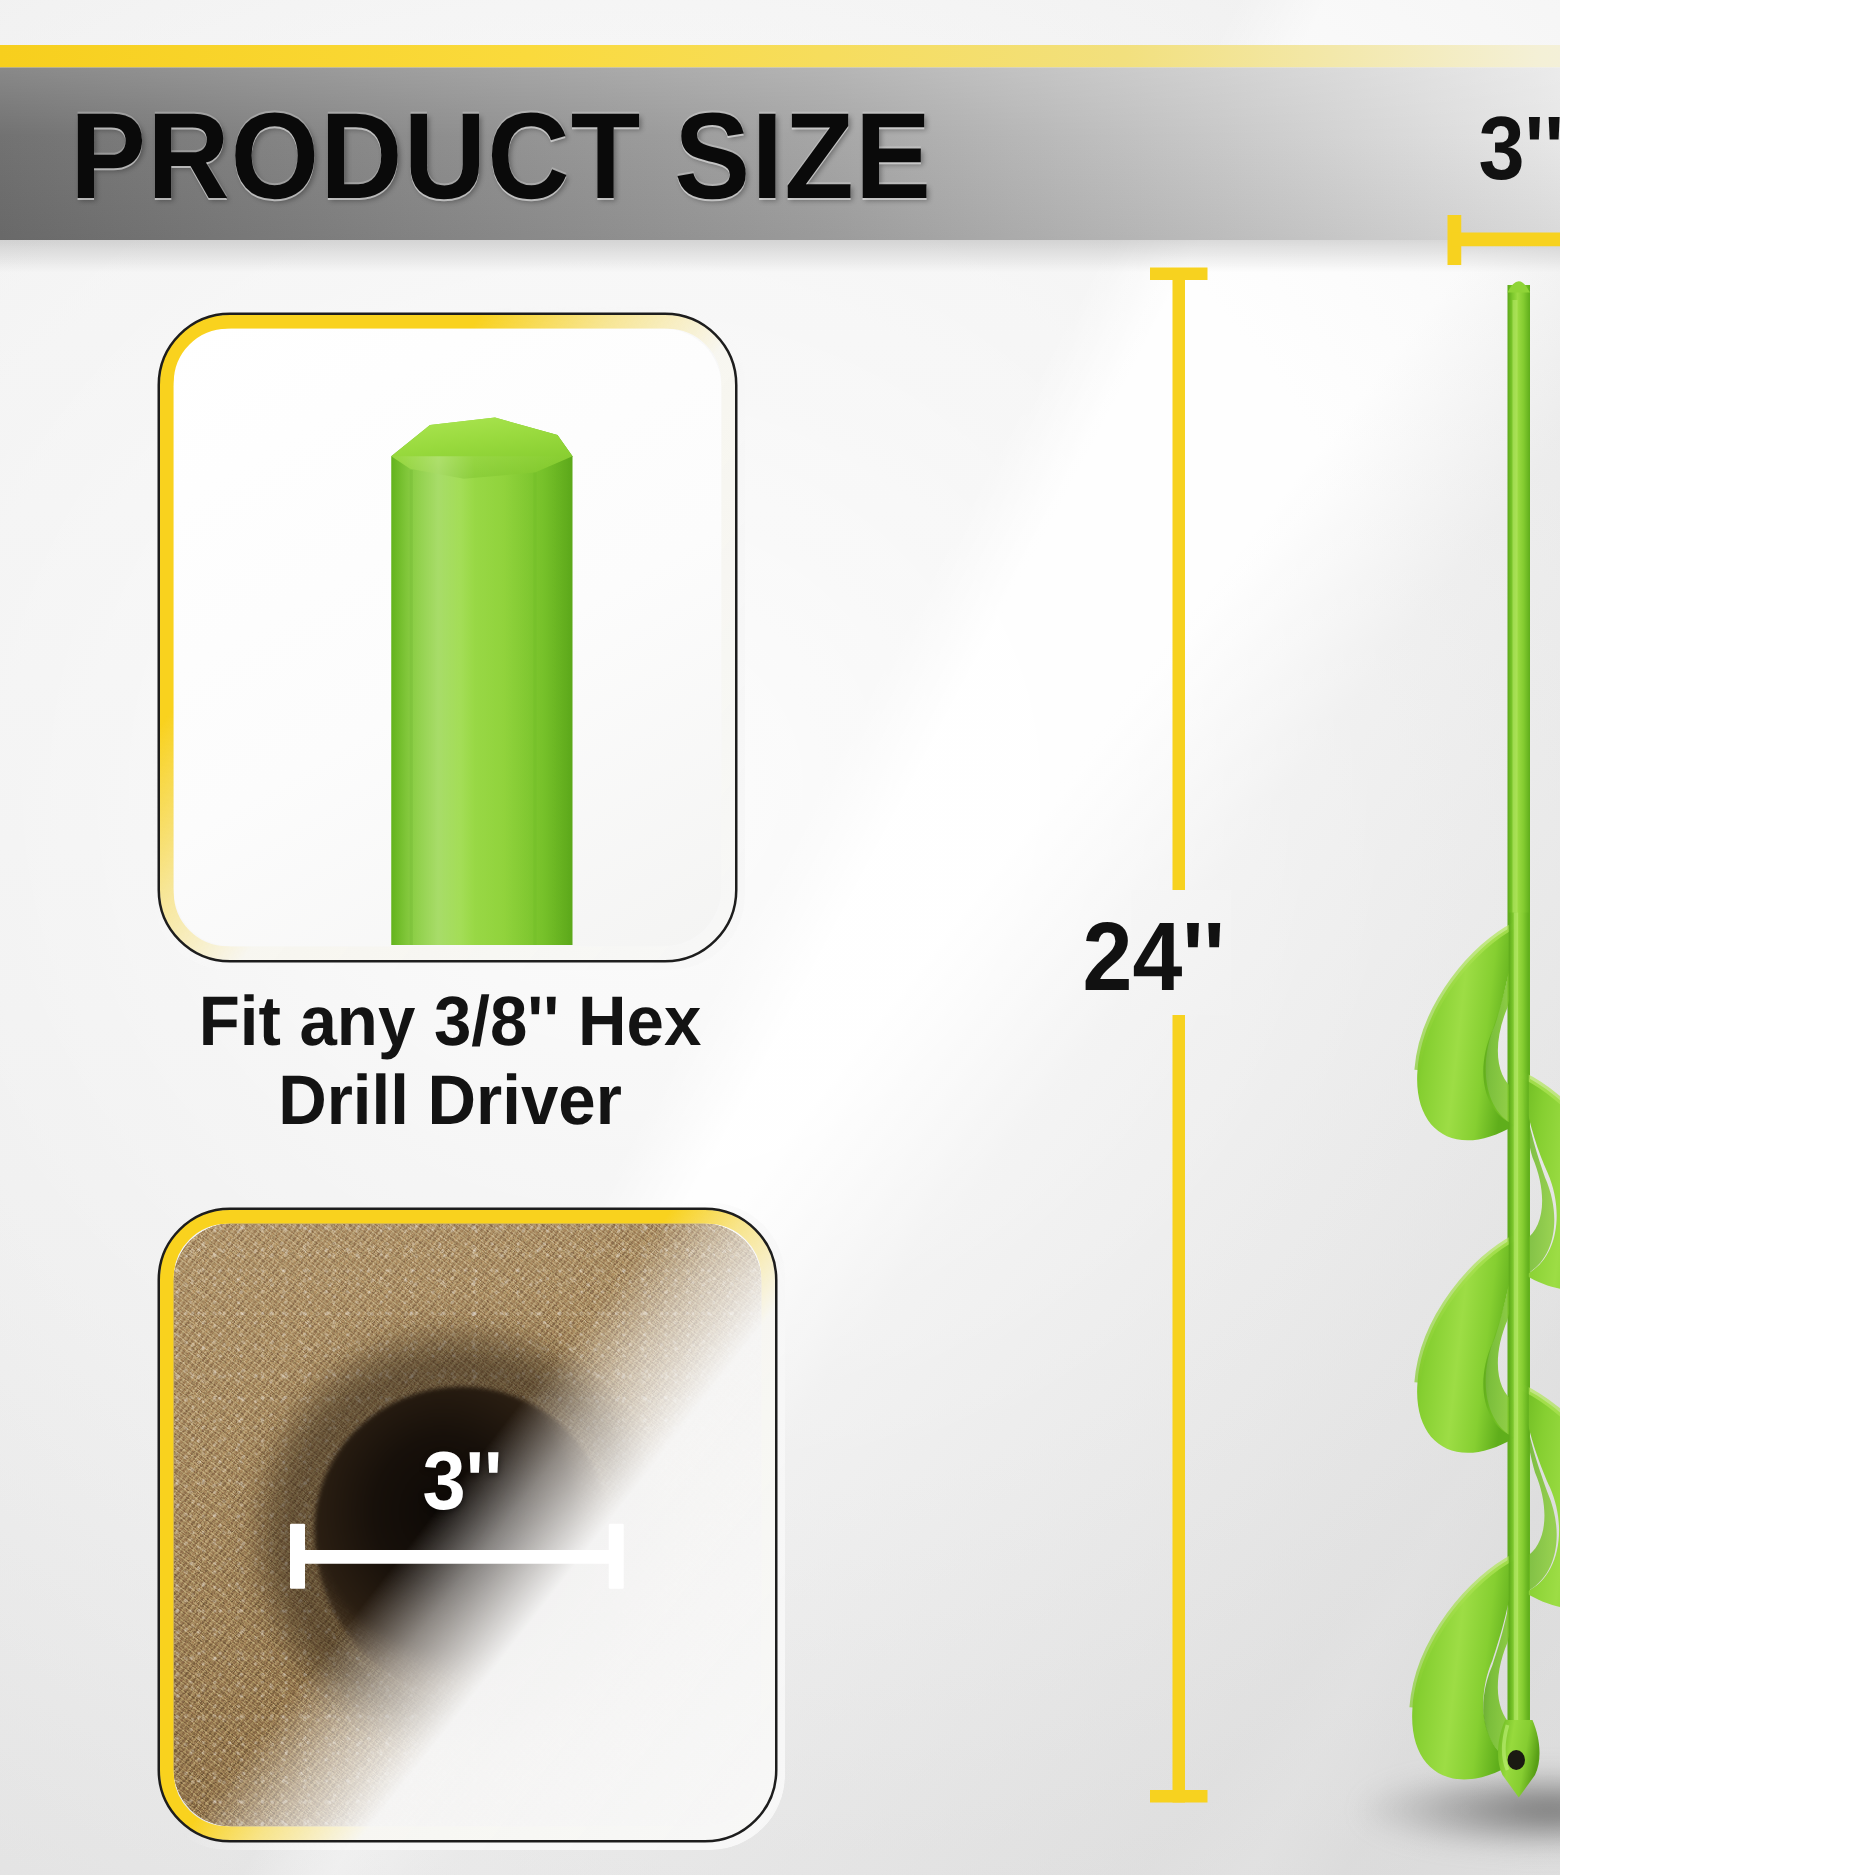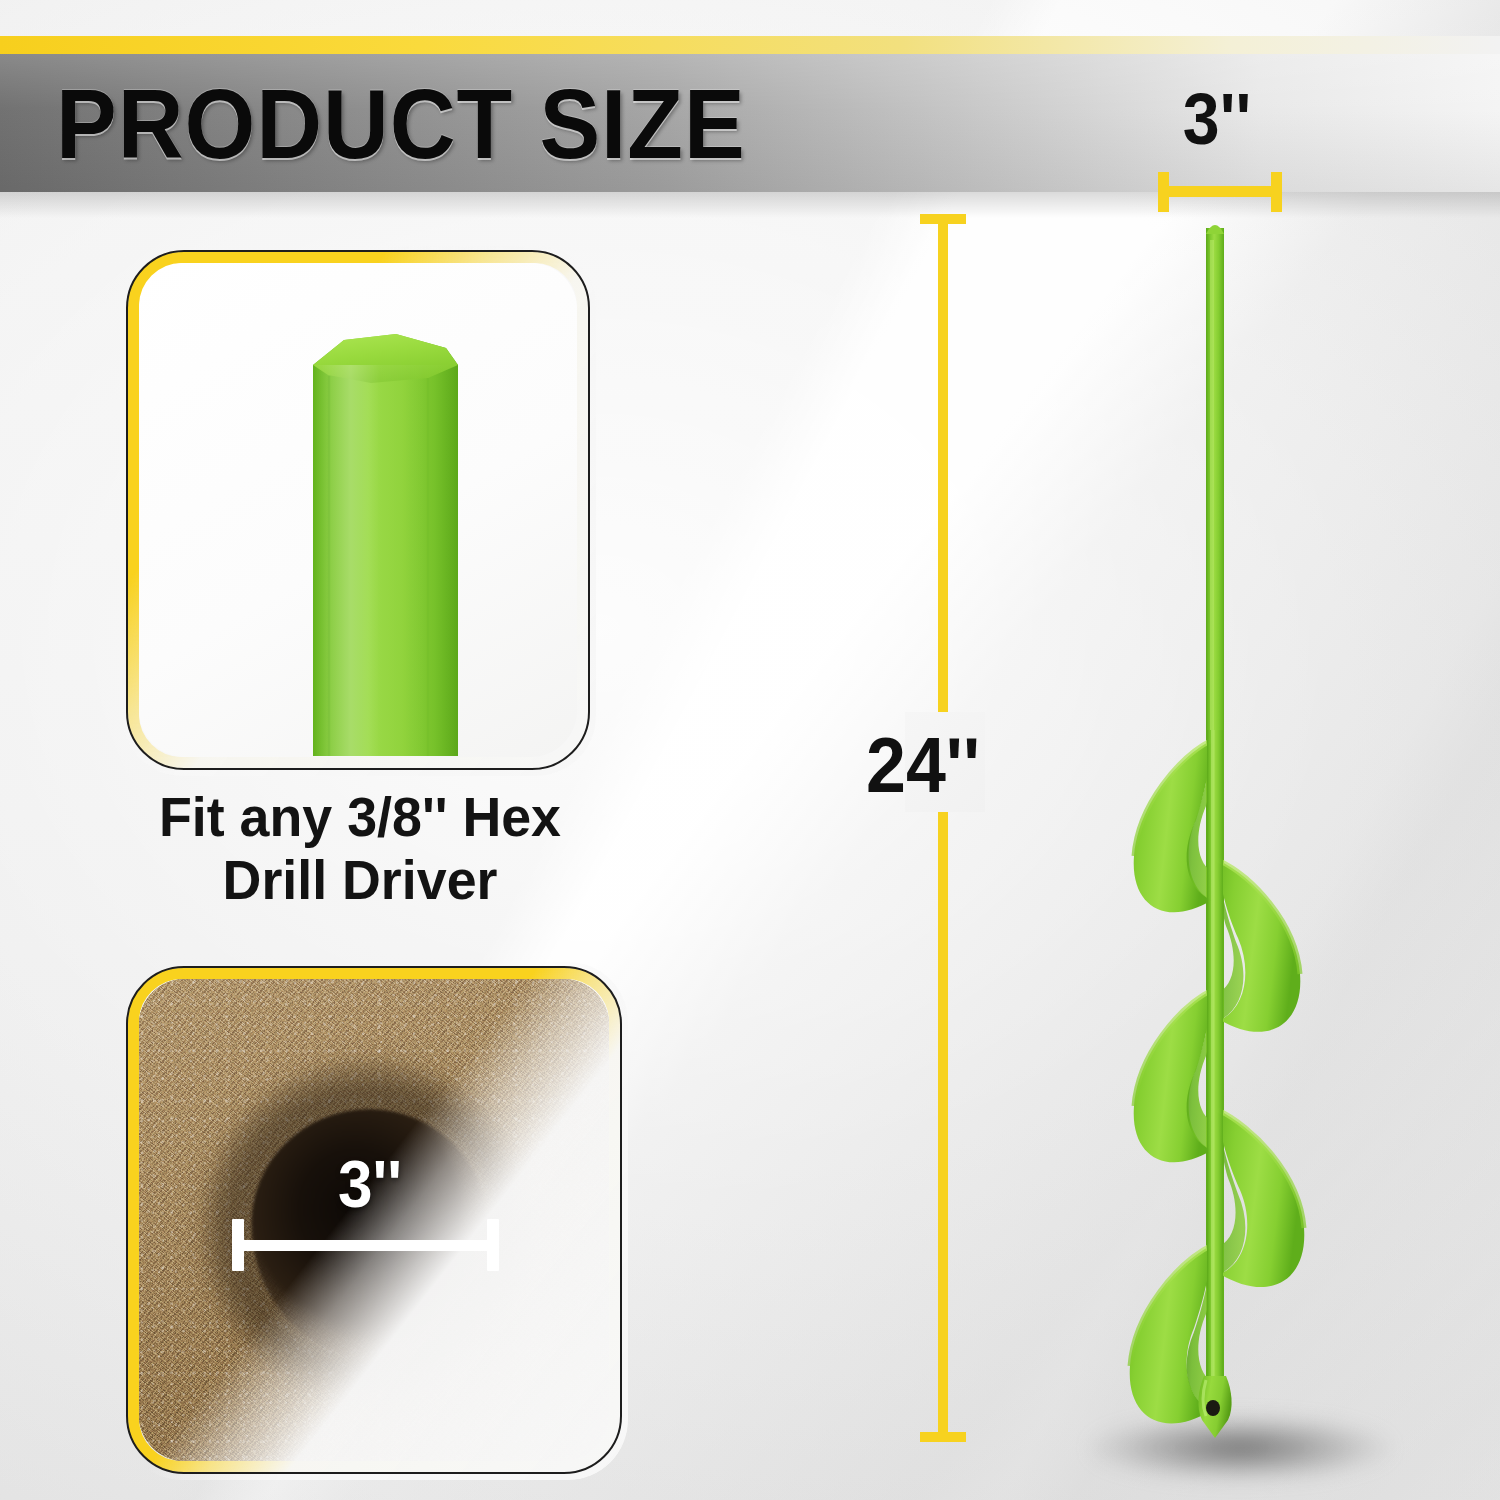--- a/index.html
+++ b/index.html
@@ -2,21 +2,21 @@
 <html><head>
 <meta charset="utf-8">
 <style>
   html, body {
     margin: 0;
     padding: 0;
     background: #ffffff;
   }
   #page {
     position: relative;
-    width: 1500px;
+    width: 1248px;
     height: 1500px;
     overflow: hidden;
     font-family: "Liberation Sans", "DejaVu Sans", sans-serif;
     background: #4d7c0f;
   }
 
   
   .bg-base {
     position: absolute;
     inset: 0;

